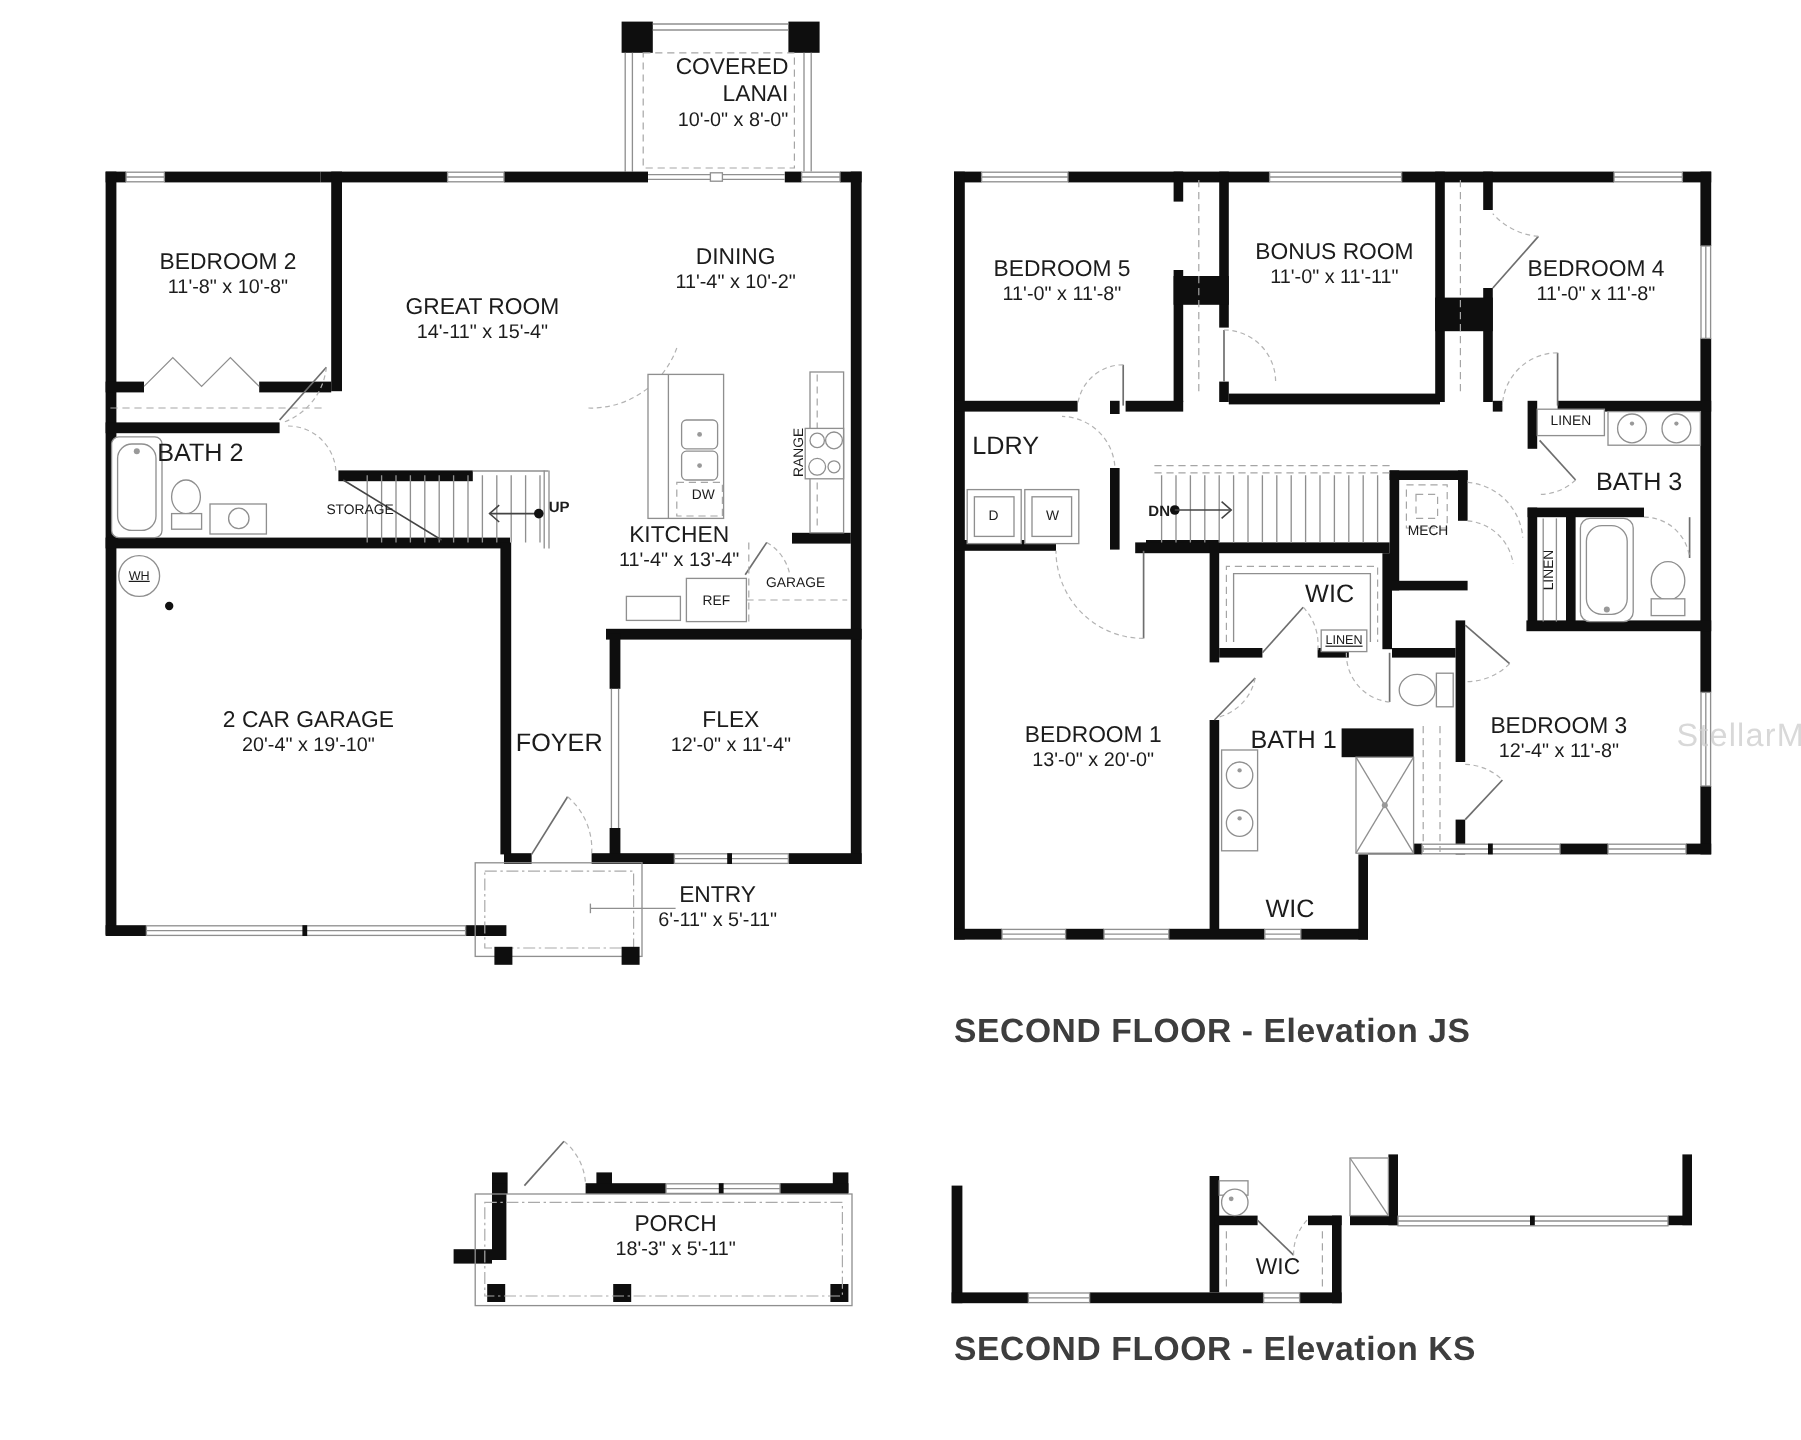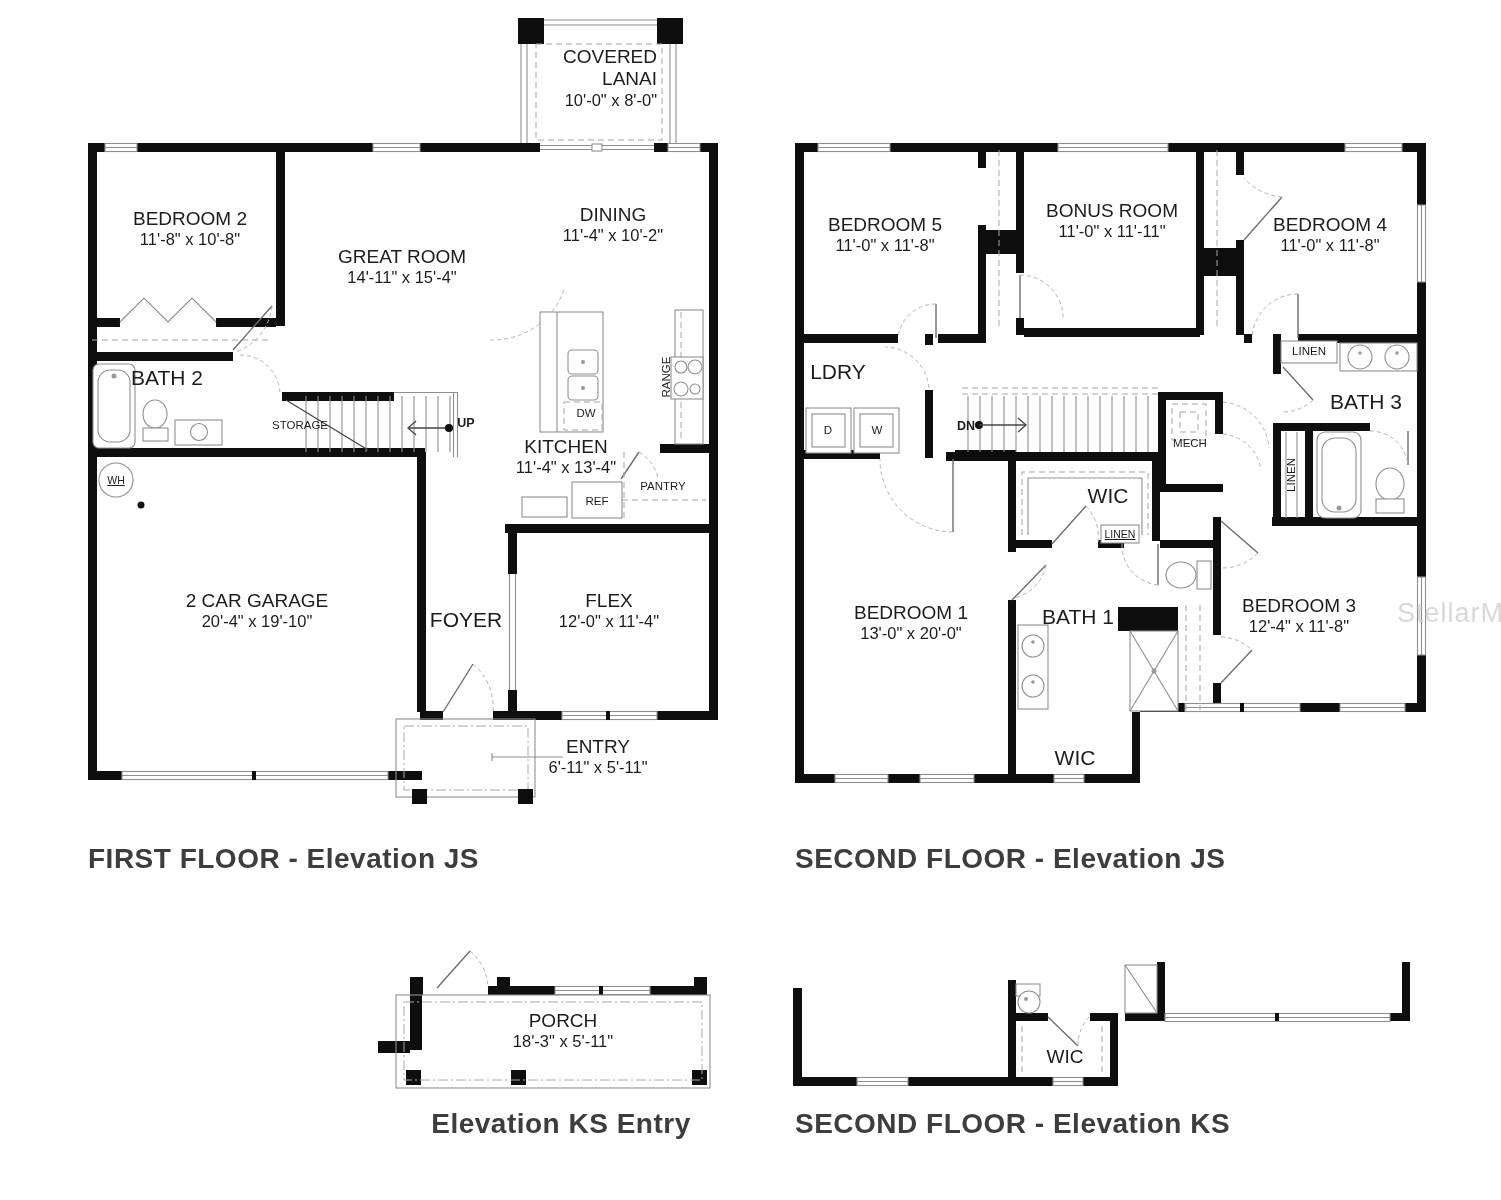--- a/index.html
+++ b/index.html
@@ -428,21 +428,21 @@
 <div class="room" style="left:598px;top:736px;">
   <span class="rname">ENTRY</span>
   <span class="rdims">6'-11" x 5'-11"</span>
 </div>
 <div class="big" style="left:167px;top:366px;">BATH 2</div>
 <div class="big" style="left:466px;top:608px;">FOYER</div>
 <div class="sm" style="left:300px;top:419px;">STORAGE</div>
 <div class="updn" style="left:466px;top:416px;">UP</div>
 <div class="sm" style="left:586px;top:407px;">DW</div>
 <div class="vert" style="left:666px;top:377px;">RANGE</div>
-<div class="sm" style="left:663px;top:480px;">PANTRY</div>
+<div class="sm" style="left:663px;top:480px;">GARAGE</div>
 <div class="sm" style="left:597px;top:495px;">REF</div>
 <div class="xs" style="left:116px;top:474px;">WH</div>
 
 <div class="room" style="left:885px;top:214px;">
   <span class="rname">BEDROOM 5</span>
   <span class="rdims">11'-0" x 11'-8"</span>
 </div>
 <div class="room" style="left:1112px;top:200px;">
   <span class="rname">BONUS ROOM</span>
   <span class="rdims">11'-0" x 11'-11"</span>
@@ -472,20 +472,18 @@
 <div class="vert" style="left:1291px;top:475px;">LINEN</div>
 <div class="xs" style="left:1120px;top:528px;">LINEN</div>
 
 <div class="room" style="left:563px;top:1010px;">
   <span class="rname">PORCH</span>
   <span class="rdims">18'-3" x 5'-11"</span>
 </div>
 
 <div class="big" style="left:1065px;top:1046px;font-size:19px;">WIC</div>
 
-<div class="title" style="left:88px;top:843px;">FIRST FLOOR - Elevation JS</div>
 <div class="title" style="left:795px;top:843px;">SECOND FLOOR - Elevation JS</div>
-<div class="title centered" style="left:561px;top:1108px;">Elevation KS Entry</div>
 <div class="title" style="left:795px;top:1108px;">SECOND FLOOR - Elevation KS</div>
 
 <div class="watermark" style="left:1397px;top:598px;">StellarMLS</div>
 
 </div>
 
 </body></html>

